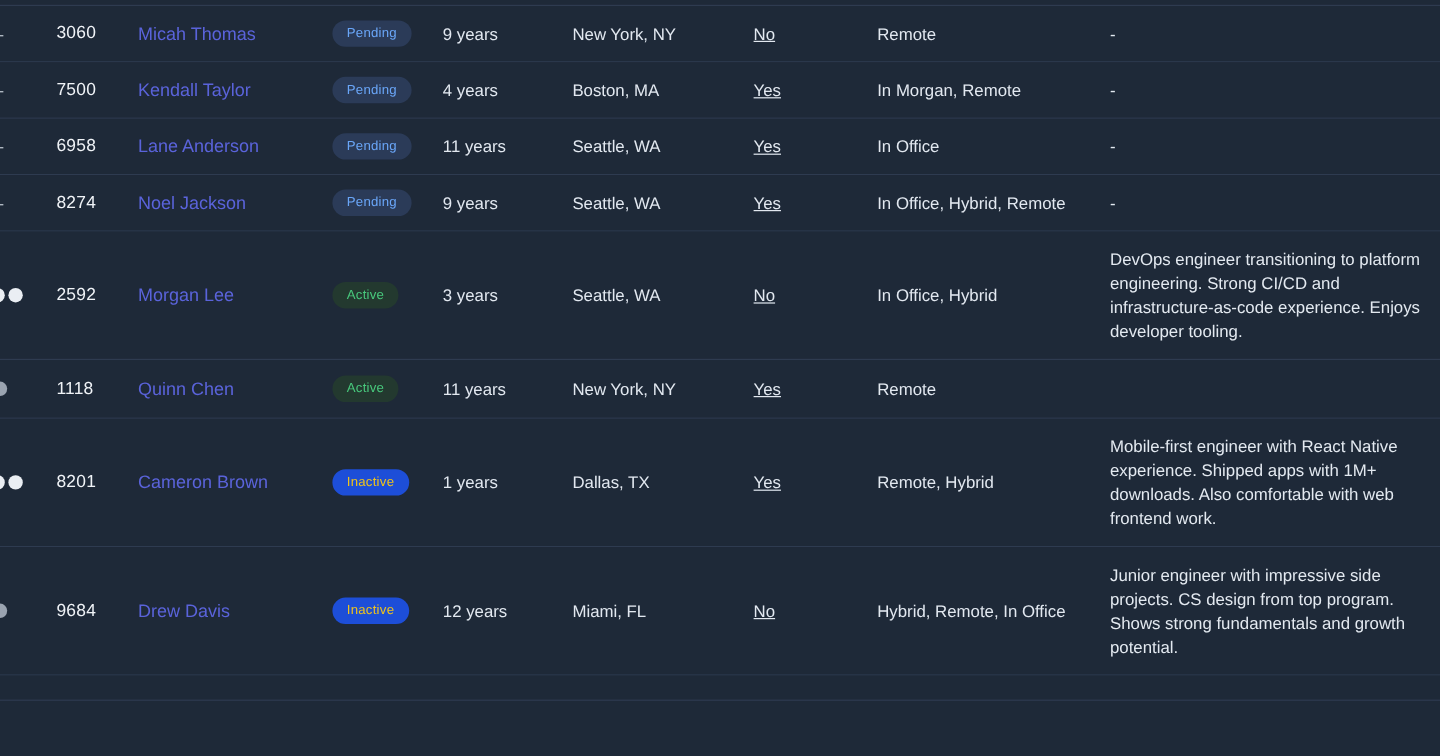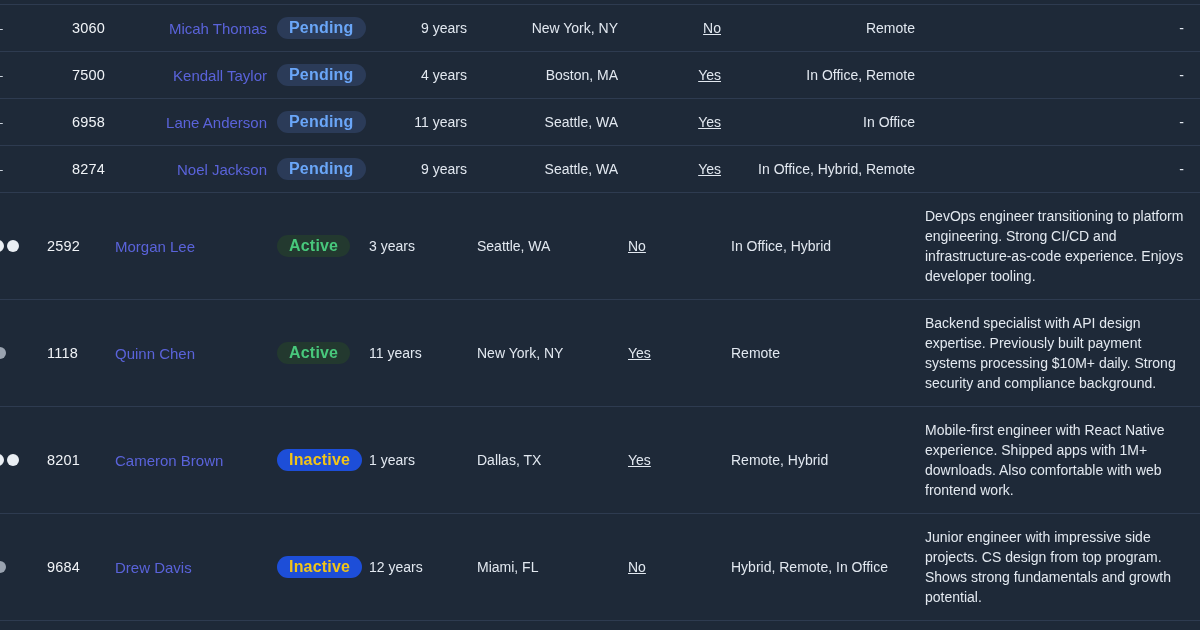--- a/index.html
+++ b/index.html
@@ -14,39 +14,39 @@
     position:relative;width:1200px;height:630px;overflow:hidden;
   }
   .sliver-top{height:4px;border-bottom:1px solid #2e3b50;background:#1e2938;}
   .sliver-bottom{height:20px;border-bottom:1px solid #2e3b50;background:#1e2938;}
   .row{
     display:flex;align-items:center;
     border-bottom:1px solid #2e3b50;
     background:#1e2938;
     box-sizing:border-box;
   }
-  .row--short{height:47px;text-align:right;}
+  .row--short{height:47px;}
   .row--tall{padding:13px 0;}
   .cell{box-sizing:border-box;padding:0 10px 0 0;font-size:14px;color:#e2e8f0;}
   .c-marker{width:47px;flex:0 0 47px;position:relative;height:20px;padding:0;}
   .c-id{width:68px;flex:0 0 68px;color:#f0f3f7;font-size:14.5px;letter-spacing:.2px;}
   .c-name{width:162px;flex:0 0 162px;}
   .c-status{width:92px;flex:0 0 92px;}
   .c-years{width:108px;flex:0 0 108px;}
   .c-location{width:151px;flex:0 0 151px;}
   .c-open{width:103px;flex:0 0 103px;text-decoration:underline;}
   .c-pref{width:194px;flex:0 0 194px;}
   .c-notes{width:275px;flex:0 0 275px;padding-right:16px;line-height:20px;color:#e3e9f0;}
 
   .name-link{
     color:#5a63da;font-size:15px;font-weight:400;text-decoration:none;cursor:pointer;
   }
   .badge{
     display:inline-block;padding:4px 12px;border-radius:999px;
-    font-size:16px;font-weight:700;line-height:14px;letter-spacing:.2px;
+    font-size:11px;font-weight:400;line-height:14px;letter-spacing:.2px;
   }
   .badge--pending{background:#2b3b58;color:#6aa6f8;}
   .badge--active{background:#23392f;color:#48c87c;}
   .badge--inactive{background:#1d4ed8;color:#f0c419;}
 
   .marker-dash{
     position:absolute;left:-5px;top:50%;transform:translateY(-50%);
     color:#c9d1db;font-size:14px;
   }
   .dot{
@@ -82,21 +82,21 @@
   <div class="row row--short">
     <div class="cell c-marker">
         <span class="marker-dash">–</span>
       </div>
     <div class="cell c-id">7500</div>
     <div class="cell c-name"><a class="name-link">Kendall Taylor</a></div>
     <div class="cell c-status"><span class="badge badge--pending">Pending</span></div>
     <div class="cell c-years">4 years</div>
     <div class="cell c-location">Boston, MA</div>
     <div class="cell c-open">Yes</div>
-    <div class="cell c-pref">In Office, Remote</div>
+    <div class="cell c-pref">In Morgan, Remote</div>
     <div class="cell c-notes">-</div>
   </div>
 
   <div class="row row--short">
     <div class="cell c-marker">
         <span class="marker-dash">–</span>
       </div>
     <div class="cell c-id">6958</div>
     <div class="cell c-name"><a class="name-link">Lane Anderson</a></div>
     <div class="cell c-status"><span class="badge badge--pending">Pending</span></div>
@@ -140,21 +140,20 @@
     <div class="cell c-marker">
       <span class="dot dot--gray dot-pos-gray"></span>
     </div>
     <div class="cell c-id">1118</div>
     <div class="cell c-name"><a class="name-link">Quinn Chen</a></div>
     <div class="cell c-status"><span class="badge badge--active">Active</span></div>
     <div class="cell c-years">11 years</div>
     <div class="cell c-location">New York, NY</div>
     <div class="cell c-open">Yes</div>
     <div class="cell c-pref">Remote</div>
-    <div class="cell c-notes">Backend specialist with API design expertise. Previously built payment systems processing $10M+ daily. Strong security and compliance background.</div>
   </div>
 
   <div class="row row--tall">
     <div class="cell c-marker">
       <span class="dot dot--white dot-pos-cut"></span>
       <span class="dot dot--white dot-pos-full"></span>
     </div>
     <div class="cell c-id">8201</div>
     <div class="cell c-name"><a class="name-link">Cameron Brown</a></div>
     <div class="cell c-status"><span class="badge badge--inactive">Inactive</span></div>

